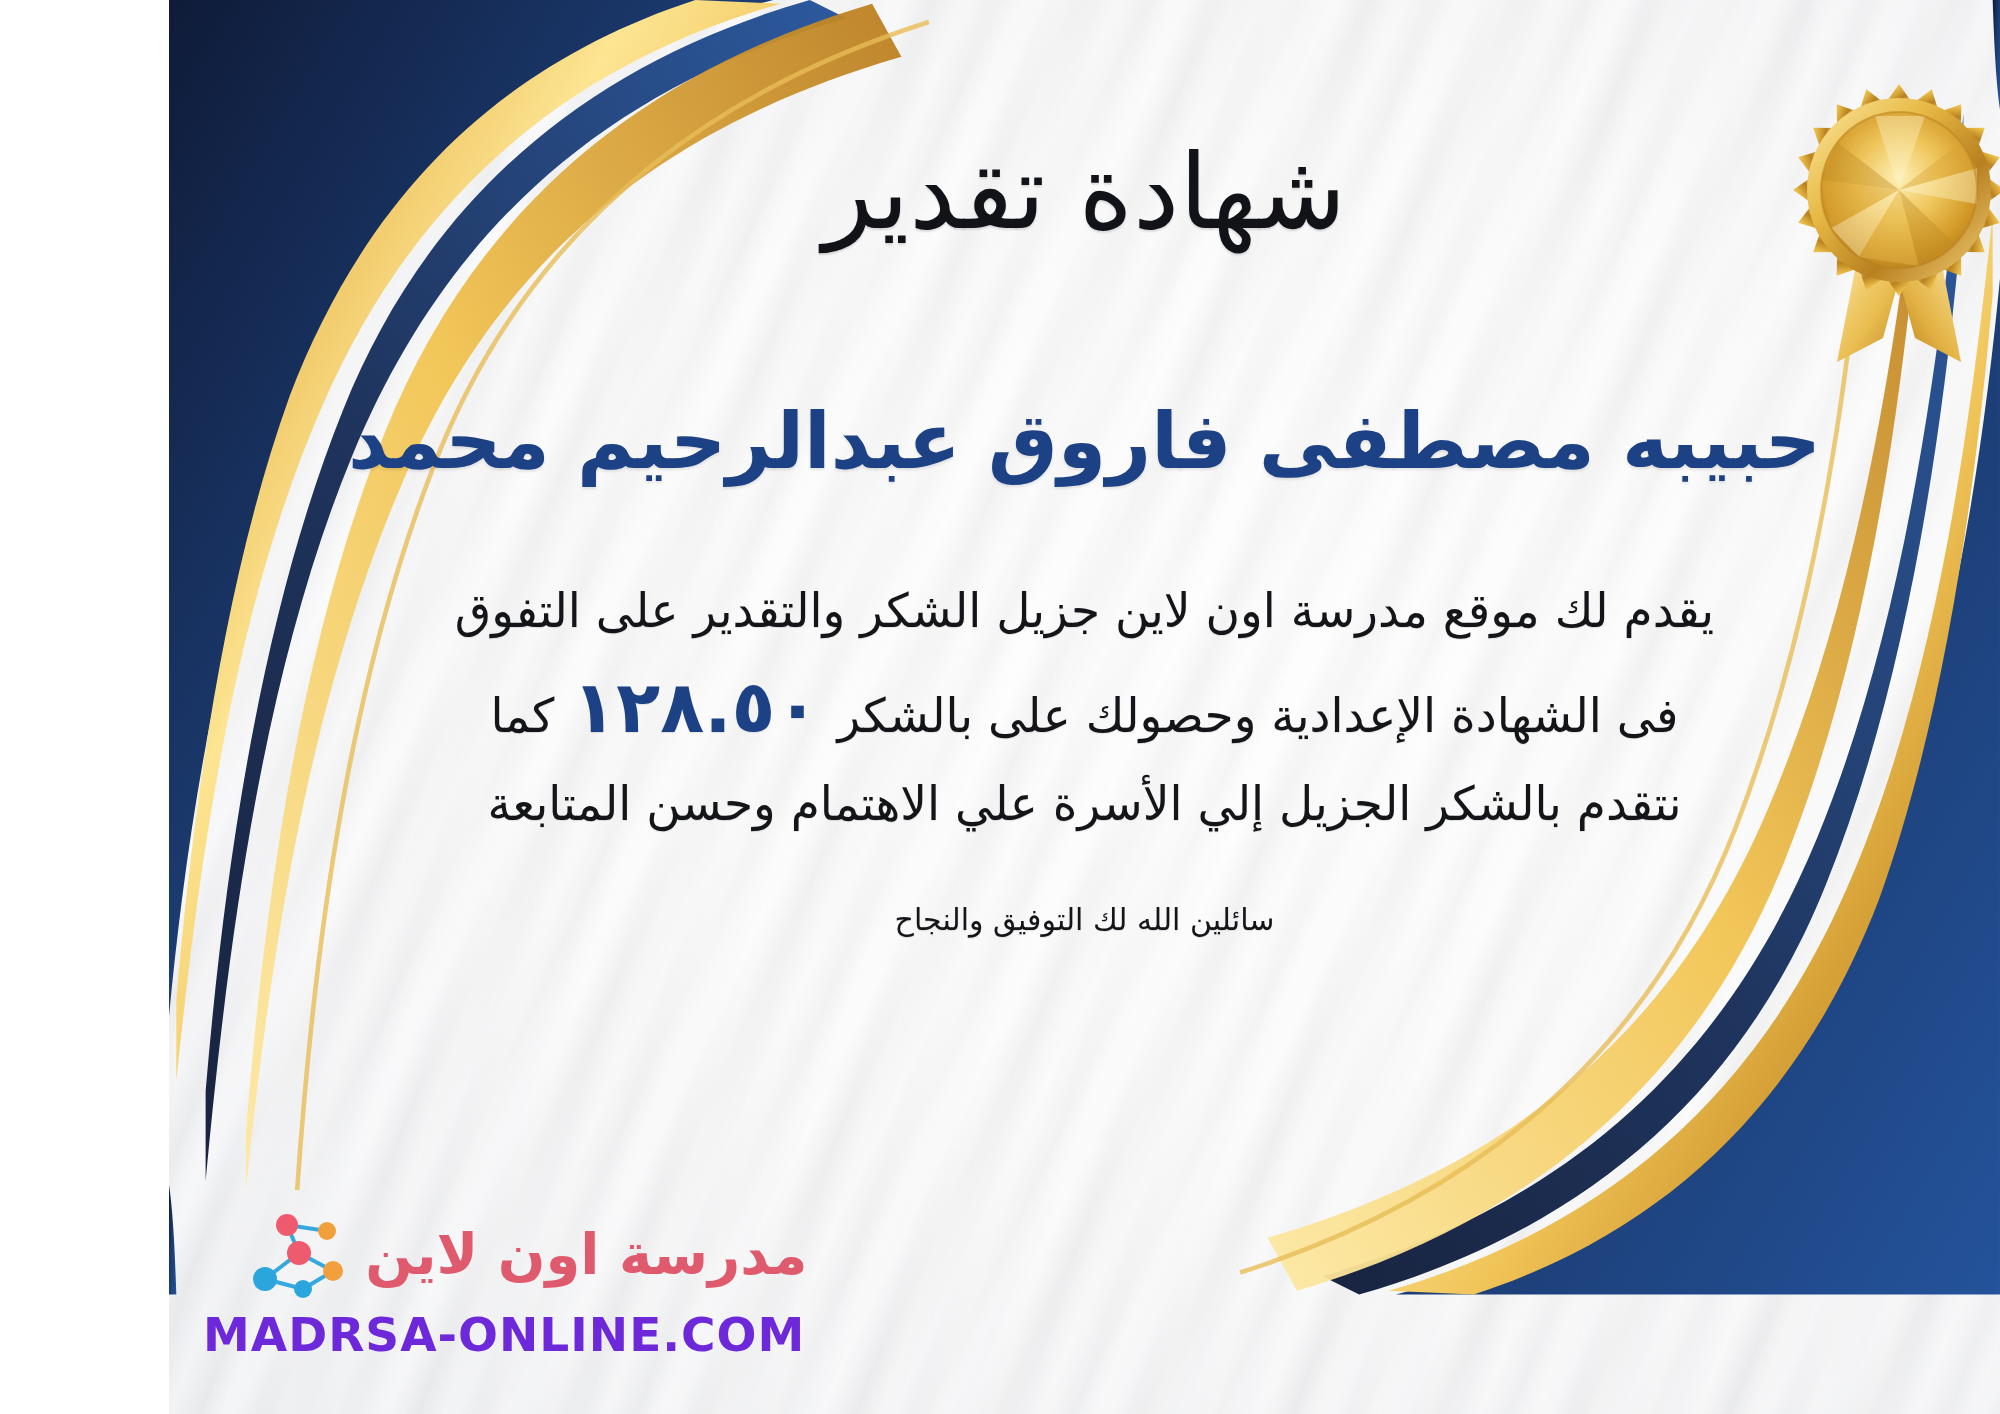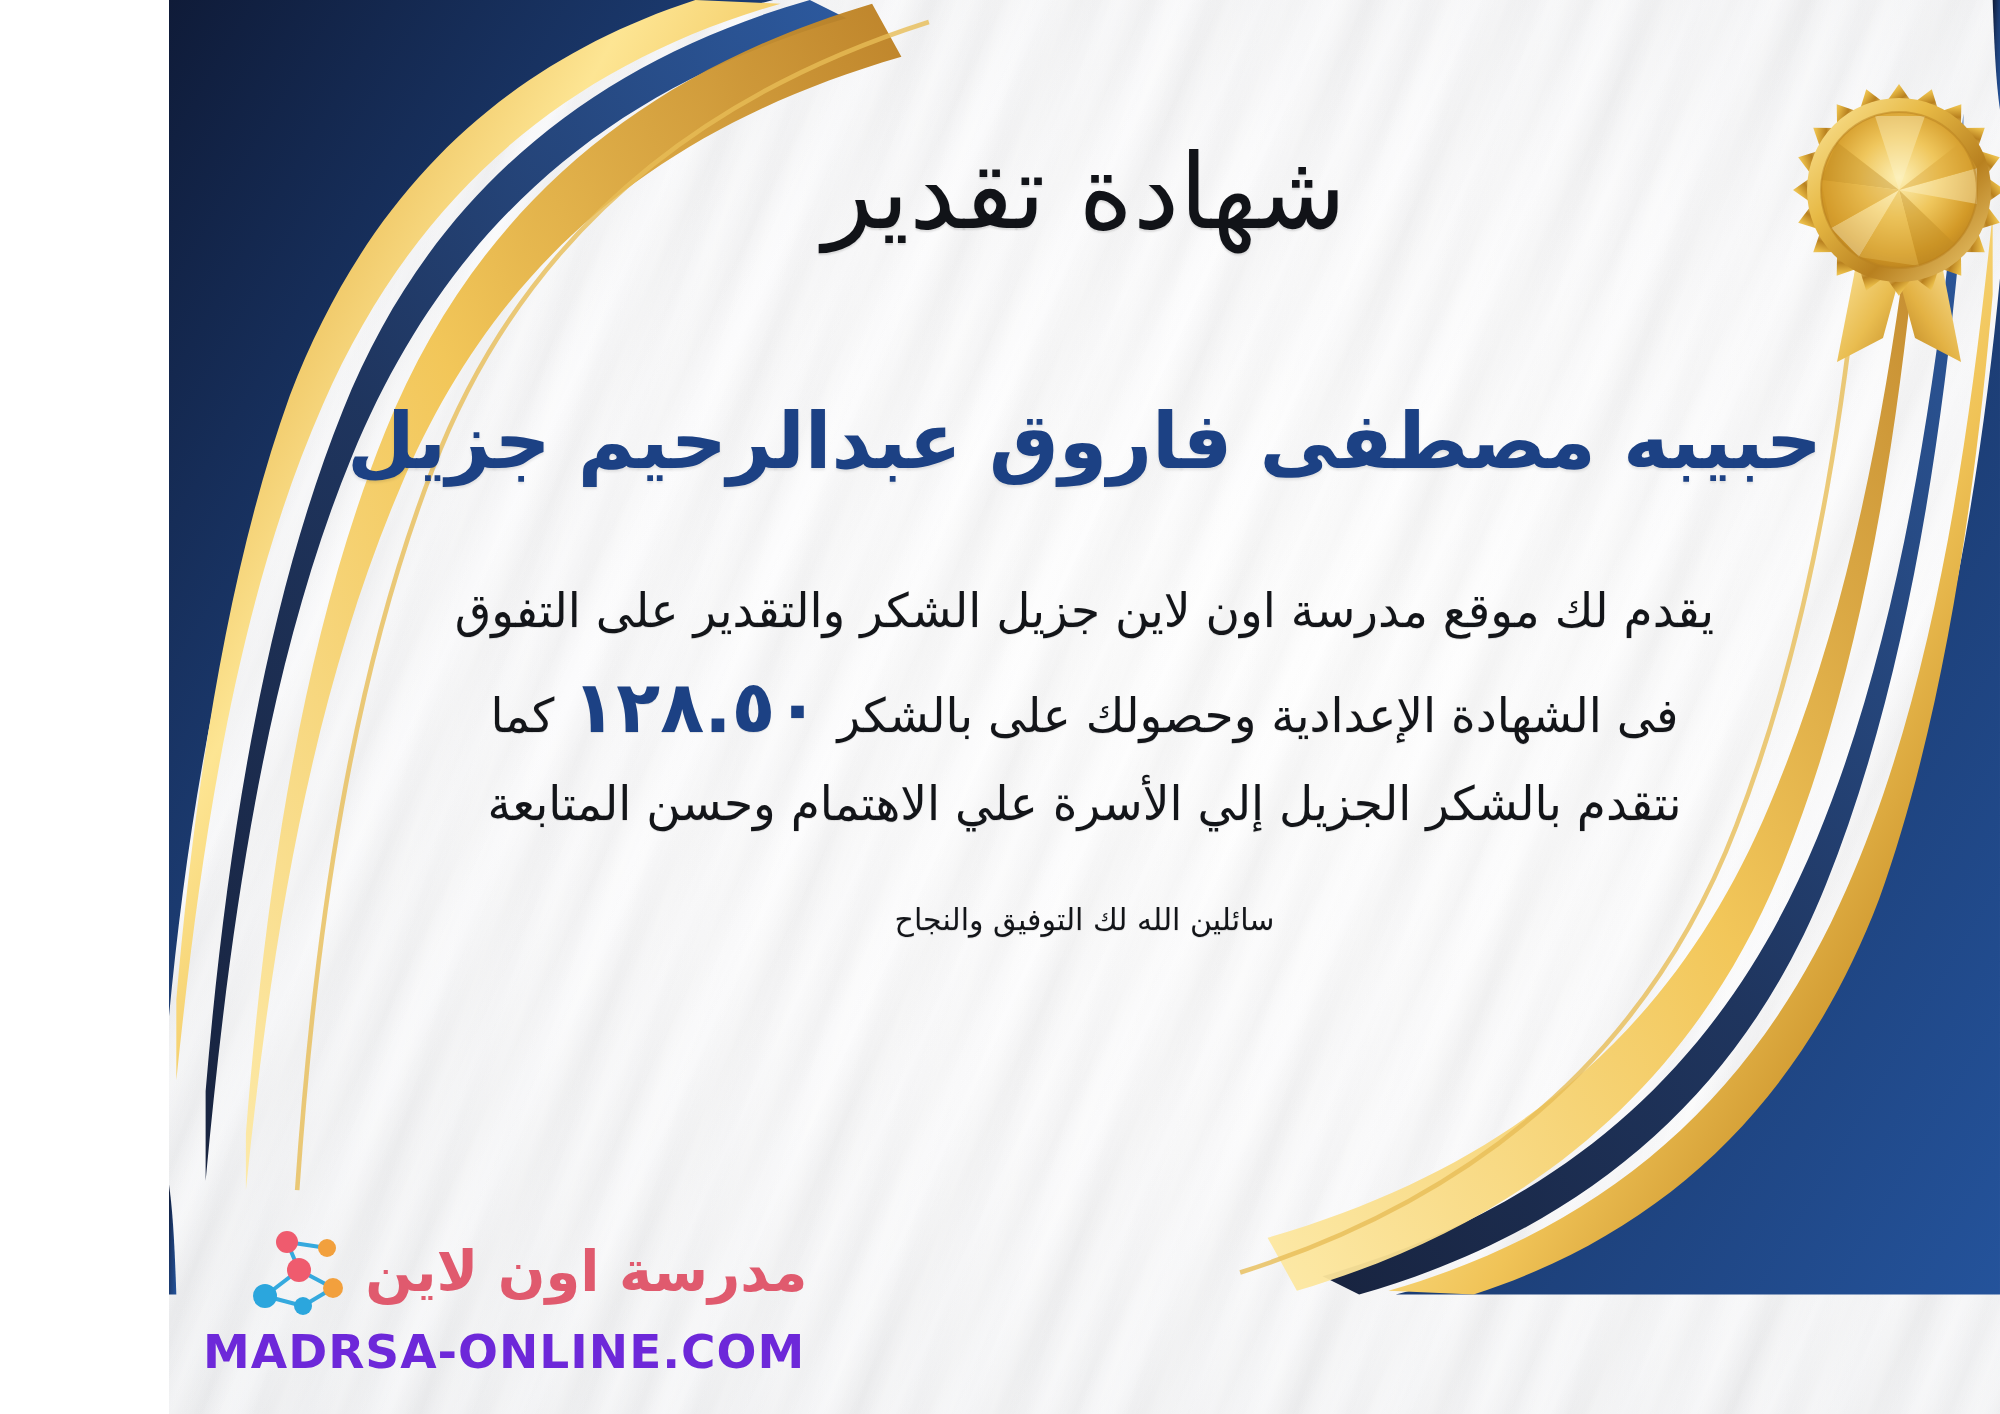--- a/index.html
+++ b/index.html
@@ -95,21 +95,21 @@
   .closing{
     margin-top:60px;
     font-size:30px;
     color:#131519;
     text-shadow:0 1px 1px rgba(0,0,0,.10);
   }
 
   
   .brand{
     position:absolute;
-    left:34px;bottom:35px;
+    left:34px;bottom:52px;
     z-index:8;
     display:flex;flex-direction:column;
     align-items:flex-start;
     direction:rtl;
   }
   .brand-row{display:flex;align-items:center;gap:12px;}
   .brand-ar{
     font-size:56px;font-weight:700;color:#e05a6e;
     line-height:1;letter-spacing:0px;
   }
@@ -310,21 +310,21 @@
         <path d="M0,0 L-68,38 L-78,-10 Z" fill="#d9a335"></path>
       </g>
       <circle r="78" fill="none" stroke="#b8801f" stroke-width="2" opacity=".5"></circle>
     </g>
   </svg>
 
   <div class="content">
 
     <div class="title">شهادة تقدير</div>
 
-    <div class="name">حبيبه مصطفى فاروق عبدالرحيم جزيل</div>
+    <div class="name">حبيبه مصطفى فاروق عبدالرحيم محمد</div>
 
     <div class="body-block">
       <span class="body-line">يقدم لك موقع مدرسة اون لاين جزيل الشكر  والتقدير على التفوق</span>
       <span class="body-line">
         <span>فى الشهادة الإعدادية وحصولك على بالشكر</span><span class="score">١٢٨.٥٠</span><span>كما</span>
       </span>
       <span class="body-line">نتقدم  بالشكر الجزيل إلي الأسرة علي الاهتمام وحسن المتابعة</span>
     </div>
 
     <div class="closing">سائلين الله لك التوفيق  والنجاح</div>

